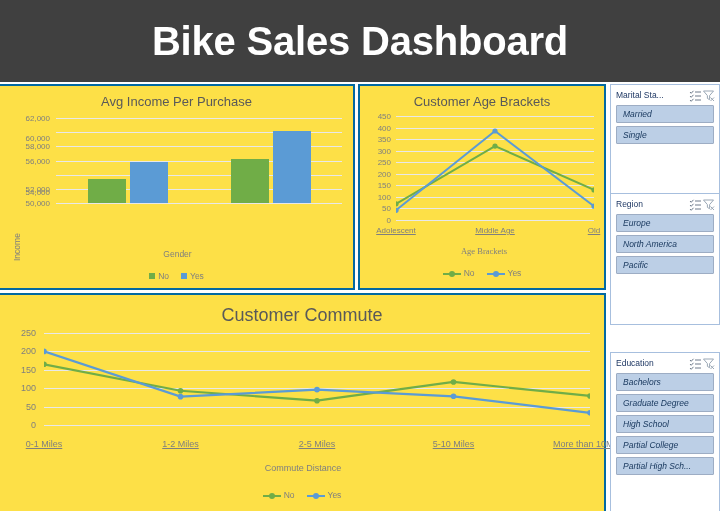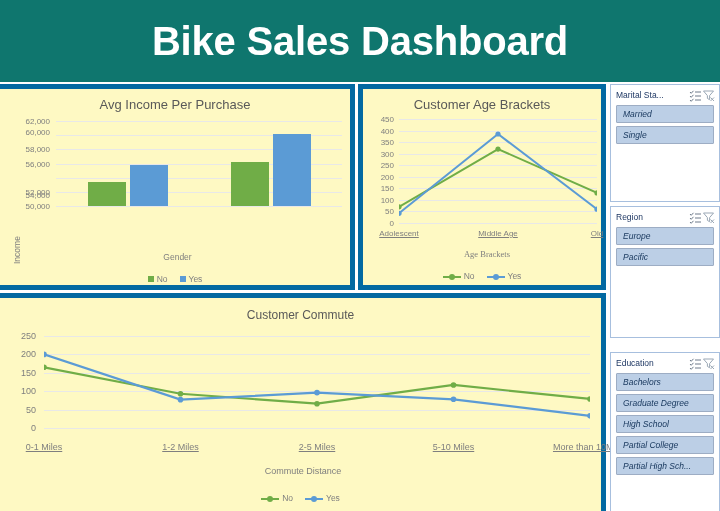--- a/index.html
+++ b/index.html
@@ -7,32 +7,32 @@
     width:720px;height:511px;overflow:hidden;
     background:#ffffff;
     font-family:"Liberation Sans", sans-serif;
     color:#595959;
   }
   .dash{position:relative;width:720px;height:511px;}
 
   
   .header{
     position:absolute;left:0;top:0;width:720px;height:82px;
-    background:#0f766e;
+    background:#404040;
   }
   .header-title{
     position:absolute;left:0;top:0;width:720px;height:82px;
     display:flex;align-items:center;justify-content:center;
     color:#ffffff;font-size:40px;font-weight:bold;letter-spacing:-0.2px;
   }
 
   
   .panel{
-    position:absolute;background:#fef9c3;
-    border:5px solid #0369a1;box-sizing:border-box;
+    position:absolute;background:#fde047;
+    border:2px solid #0369a1;box-sizing:border-box;
   }
   .panel-income{left:0;top:84px;width:355px;height:206px;border-left:none;}
   .panel-age{left:358px;top:84px;width:248px;height:206px;}
   .panel-commute{left:0;top:293px;width:606px;height:218px;border-left:none;border-bottom:none;}
 
   .chart-title{
     text-align:center;font-size:13px;color:#595959;
     padding-top:8px;font-weight:normal;
   }
 
@@ -76,21 +76,21 @@
   .lg-line{position:relative;width:18px;height:7px;display:inline-block;}
   .lg-line i{position:absolute;left:0;top:3px;width:18px;height:2px;display:block;}
   .lg-line b{position:absolute;left:6px;top:1px;width:6px;height:6px;border-radius:50%;display:block;}
 
   
   .slicer{
     position:absolute;background:#ffffff;
     border:1px solid #A7BFDE;box-sizing:border-box;
   }
   .slicer-marital{left:610px;top:84px;width:110px;height:118px;}
-  .slicer-region{left:610px;top:206px;width:110px;height:132px;}
+  .slicer-region{left:610px;top:193px;width:110px;height:132px;}
   .slicer-education{left:610px;top:326px;width:110px;height:185px;border-bottom:none;margin-top:26px;}
 
   .slicer-head{
     position:relative;height:19px;display:flex;align-items:center;
     padding:0 4px 0 5px;
   }
   .slicer-head-title{
     font-size:8.5px;font-weight:normal;color:#1F3864;flex:1;
     white-space:nowrap;overflow:hidden;
   }
@@ -120,21 +120,21 @@
         <div class="axis-lbl" style="top: 85px; right: 292px;">50,000</div>
         <div class="gridline" style="top: 70.8333px;"></div>
         <div class="axis-lbl" style="top: 70.8333px; right: 292px;">52,000</div>
         <div class="gridline" style="top: 56.6667px;"></div>
         <div class="axis-lbl" style="top: 56.6667px; right: 292px; margin-top: 17px;">54,000</div>
         <div class="gridline" style="top: 42.5px;"></div>
         <div class="axis-lbl" style="top: 42.5px; right: 292px;">56,000</div>
         <div class="gridline" style="top: 28.3333px;"></div>
         <div class="axis-lbl" style="top: 28.3333px; right: 292px;">58,000</div>
         <div class="gridline" style="top: 14.1667px;"></div>
-        <div class="axis-lbl" style="top: 11px; right: 292px;">60,000</div>
+        <div class="axis-lbl" style="top: 20px; right: 292px;">60,000</div>
         <div class="gridline" style="top: 0px;"></div>
         <div class="axis-lbl" style="top: 0px; right: 292px;">62,000</div>
         <div class="bar" style="background: rgb(112, 173, 71); width: 38px; height: 24.3667px; left: 31.5px;"></div>
         <div class="bar" style="background: rgb(91, 155, 213); width: 38px; height: 40.8992px; left: 73.5px;"></div>
         <div class="bar" style="background: rgb(112, 173, 71); width: 38px; height: 43.9733px; left: 174.5px;"></div>
         <div class="bar" style="background: rgb(91, 155, 213); width: 38px; height: 71.7117px; left: 216.5px;"></div>
       </div>
     <div class="axis-title" style="left:0;right:0;top:163px;width:355px;">Gender</div>
     <div class="legend" id="legend-income" style="left:0;top:185px;">
         <div class="legend-item">
@@ -198,21 +198,21 @@
           <span class="lg-line">
             <i style="background: rgb(91, 155, 213);"></i>
             <b style="background: rgb(91, 155, 213); border-radius: 50%;"></b>
           </span>
           <span>Yes</span>
         </div>
       </div>
   </div>
 
   <div class="panel panel-commute">
-    <div class="chart-title" style="font-size:12px;padding-top:10px;">Customer Commute</div>
+    <div class="chart-title" style="font-size:18px;padding-top:10px;">Customer Commute</div>
     <div class="plot" id="plot-commute" style="left:44px;top:38px;width:546px;height:92px;">
         <div class="gridline" style="top: 92px;"></div>
         <div class="axis-lbl" style="top: 92px; right: 554px; font-size: 9px;">0</div>
         <div class="gridline" style="top: 73.6px;"></div>
         <div class="axis-lbl" style="top: 73.6px; right: 554px; font-size: 9px;">50</div>
         <div class="gridline" style="top: 55.2px;"></div>
         <div class="axis-lbl" style="top: 55.2px; right: 554px; font-size: 9px;">100</div>
         <div class="gridline" style="top: 36.8px;"></div>
         <div class="axis-lbl" style="top: 36.8px; right: 554px; font-size: 9px;">150</div>
         <div class="gridline" style="top: 18.4px;"></div>
@@ -307,20 +307,21 @@
       </span>
       <span class="slicer-icon">
         <svg width="13" height="13" viewBox="0 0 13 13">
             <path d="M1.5 2h10L7.6 6.6v4.1L5.4 9.4V6.6z" fill="none" stroke="#9AA7B5" stroke-width="1"></path>
             <path d="M8.5 8.5l3.5 3.5M12 8.5L8.5 12" stroke="#9AA7B5" stroke-width="1"></path>
           </svg>
       </span>
     </div>
     <div class="slicer-items" id="slicer-items-1">
         <div class="slicer-item">Europe</div>
+        <div class="slicer-item">North America</div>
         <div class="slicer-item">Pacific</div>
       </div>
   </div>
 
   <div class="slicer slicer-education">
     <div class="slicer-head">
       <span class="slicer-head-title">Education</span>
       <span class="slicer-icon">
         <svg width="13" height="13" viewBox="0 0 13 13">
             <g fill="none" stroke="#6E7B8B" stroke-width="1">

